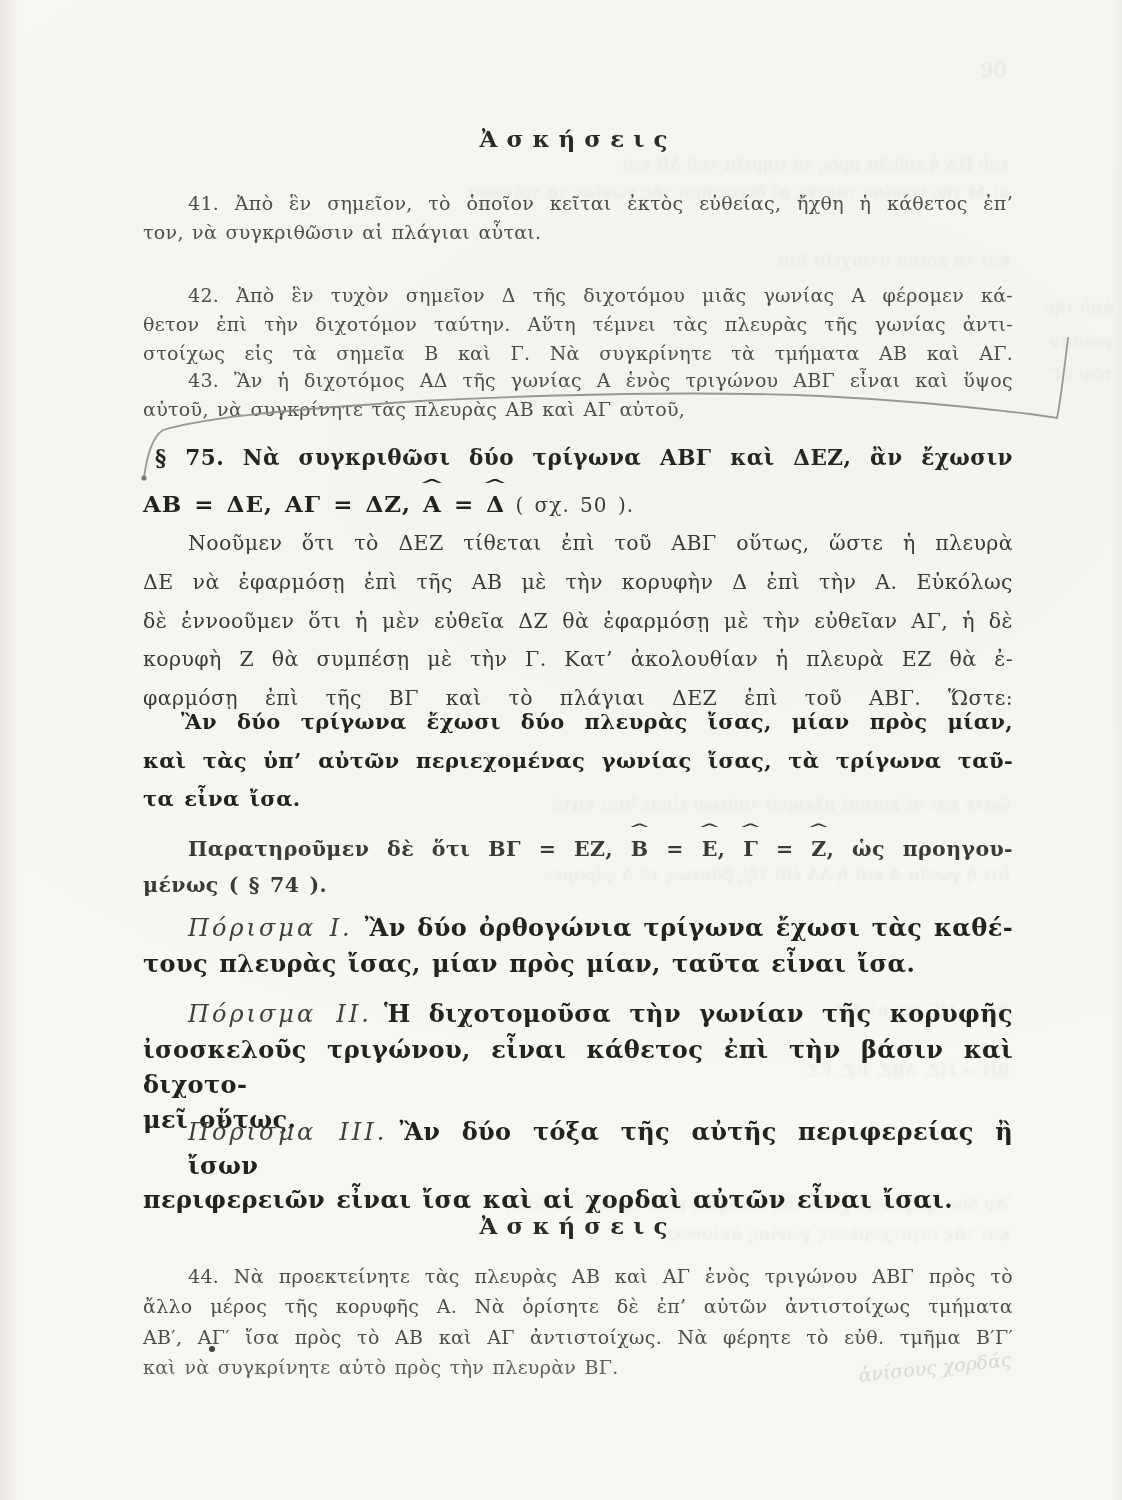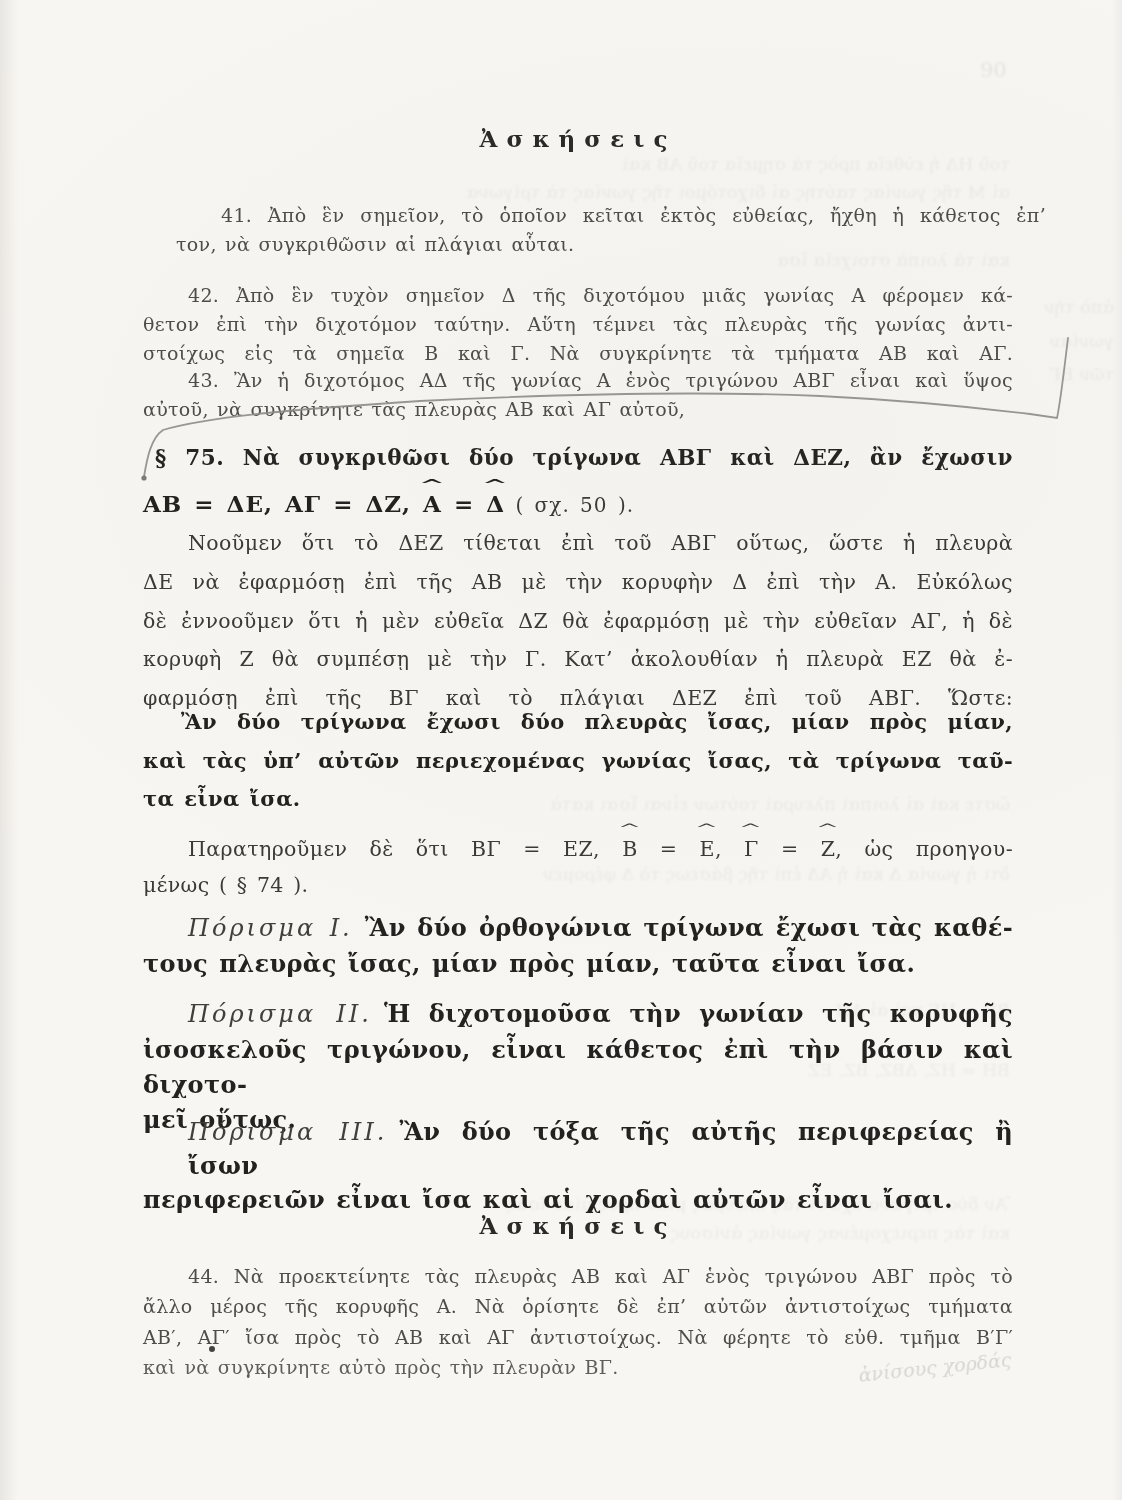--- a/index.html
+++ b/index.html
@@ -80,21 +80,21 @@
   <div class="ghost g7">ὥστε καὶ αἱ λοιπαὶ πλευραὶ τούτων εἶναι ἴσαι κατὰ</div>
   <div class="ghost g8">ὅτι ἡ γωνία Δ καὶ ἡ ΑΔ ἐπὶ τῆς βάσεως τὸ Δ φέρομεν</div>
   <div class="ghost g9">ΒΗ = ΗΓ καὶ αἱ ΑΗ</div>
   <div class="ghost g10">ΒΗ = ΗΖ, ΔΒΖ, ΒΖ, ΕΖ</div>
   <div class="ghost g11">Ἂν δύο τρίγωνα ἔχωσι τὰς πλευρὰς μίαν πρὸς μίαν ἴσας</div>
   <div class="ghost g12">καὶ τὰς περιεχομένας γωνίας ἀνίσους</div>
   <div class="ghost g13">ἀνίσους χορδάς</div>
 
   <div class="blk h1" style="top:124px;">Ἀσκήσεις</div>
 
-  <div class="blk" style="top:201px;margin-left:33px;">
+  <div class="blk" style="top:189px;">
     <div class="ex jl ind">41. Ἀπὸ ἓν σημεῖον, τὸ ὁποῖον κεῖται ἐκτὸς εὐθείας, ἤχθη ἡ κάθετος ἐπ’</div>
     <div class="ex ll">τον, νὰ συγκριθῶσιν αἱ πλάγιαι αὗται.</div>
   </div>
 
   <div class="blk" style="top:281px;">
     <div class="ex jl ind">42. Ἀπὸ ἓν τυχὸν σημεῖον Δ τῆς διχοτόμου μιᾶς γωνίας Α φέρομεν κά-</div>
     <div class="ex jl">θετον ἐπὶ τὴν διχοτόμον ταύτην. Αὕτη τέμνει τὰς πλευρὰς τῆς γωνίας ἀντι-</div>
     <div class="ex jl">στοίχως εἰς τὰ σημεῖα Β καὶ Γ. Νὰ συγκρίνητε τὰ τμήματα ΑΒ καὶ ΑΓ.</div>
   </div>
 
@@ -114,21 +114,21 @@
     <div class="bd jl">κορυφὴ Ζ θὰ συμπέσῃ μὲ τὴν Γ. Κατ’ ἀκολουθίαν ἡ πλευρὰ ΕΖ θὰ ἐ-</div>
     <div class="bd jl">φαρμόσῃ ἐπὶ τῆς ΒΓ καὶ τὸ πλάγιαι ΔΕΖ ἐπὶ τοῦ ΑΒΓ. Ὥστε:</div>
   </div>
 
   <div class="blk" style="top:703px;">
     <div class="boldstmt jl" style="padding-left:38px;box-sizing:border-box;">Ἂν δύο τρίγωνα ἔχωσι δύο πλευρὰς ἴσας, μίαν πρὸς μίαν,</div>
     <div class="boldstmt jl">καὶ τὰς ὑπ’ αὐτῶν περιεχομένας γωνίας ἴσας, τὰ τρίγωνα ταῦ-</div>
     <div class="boldstmt ll">τα εἶνα ἴσα.</div>
   </div>
 
-  <div class="blk" style="top:831px;">
+  <div class="blk" style="top:831px;font-weight:bold;">
     <div class="bd jl ind" style="line-height:36px;"><span class="rs-t">Παρατηροῦμεν δὲ ὅτι ΒΓ = ΕΖ, </span><span class="rs-hat">Β</span><span class="rs-t"> = </span><span class="rs-hat">Ε</span><span class="rs-t">, </span><span class="rs-hat">Γ</span><span class="rs-t"> = </span><span class="rs-hat">Ζ</span><span class="rs-t">, ὡς προηγου-</span></div>
     <div class="bd ll" style="line-height:36px;">μένως ( § 74 ).</div>
   </div>
 
   <div class="blk" style="top:910px;">
     <div class="por jl ind"><span class="rs-lbl">Πόρισμα Ι.</span><span class="rs-b">Ἂν δύο ὀρθογώνια τρίγωνα ἔχωσι τὰς καθέ-</span></div>
     <div class="por ll rs-b">τους πλευρὰς ἴσας, μίαν πρὸς μίαν, ταῦτα εἶναι ἴσα.</div>
   </div>
 
   <div class="blk" style="top:996px;">

